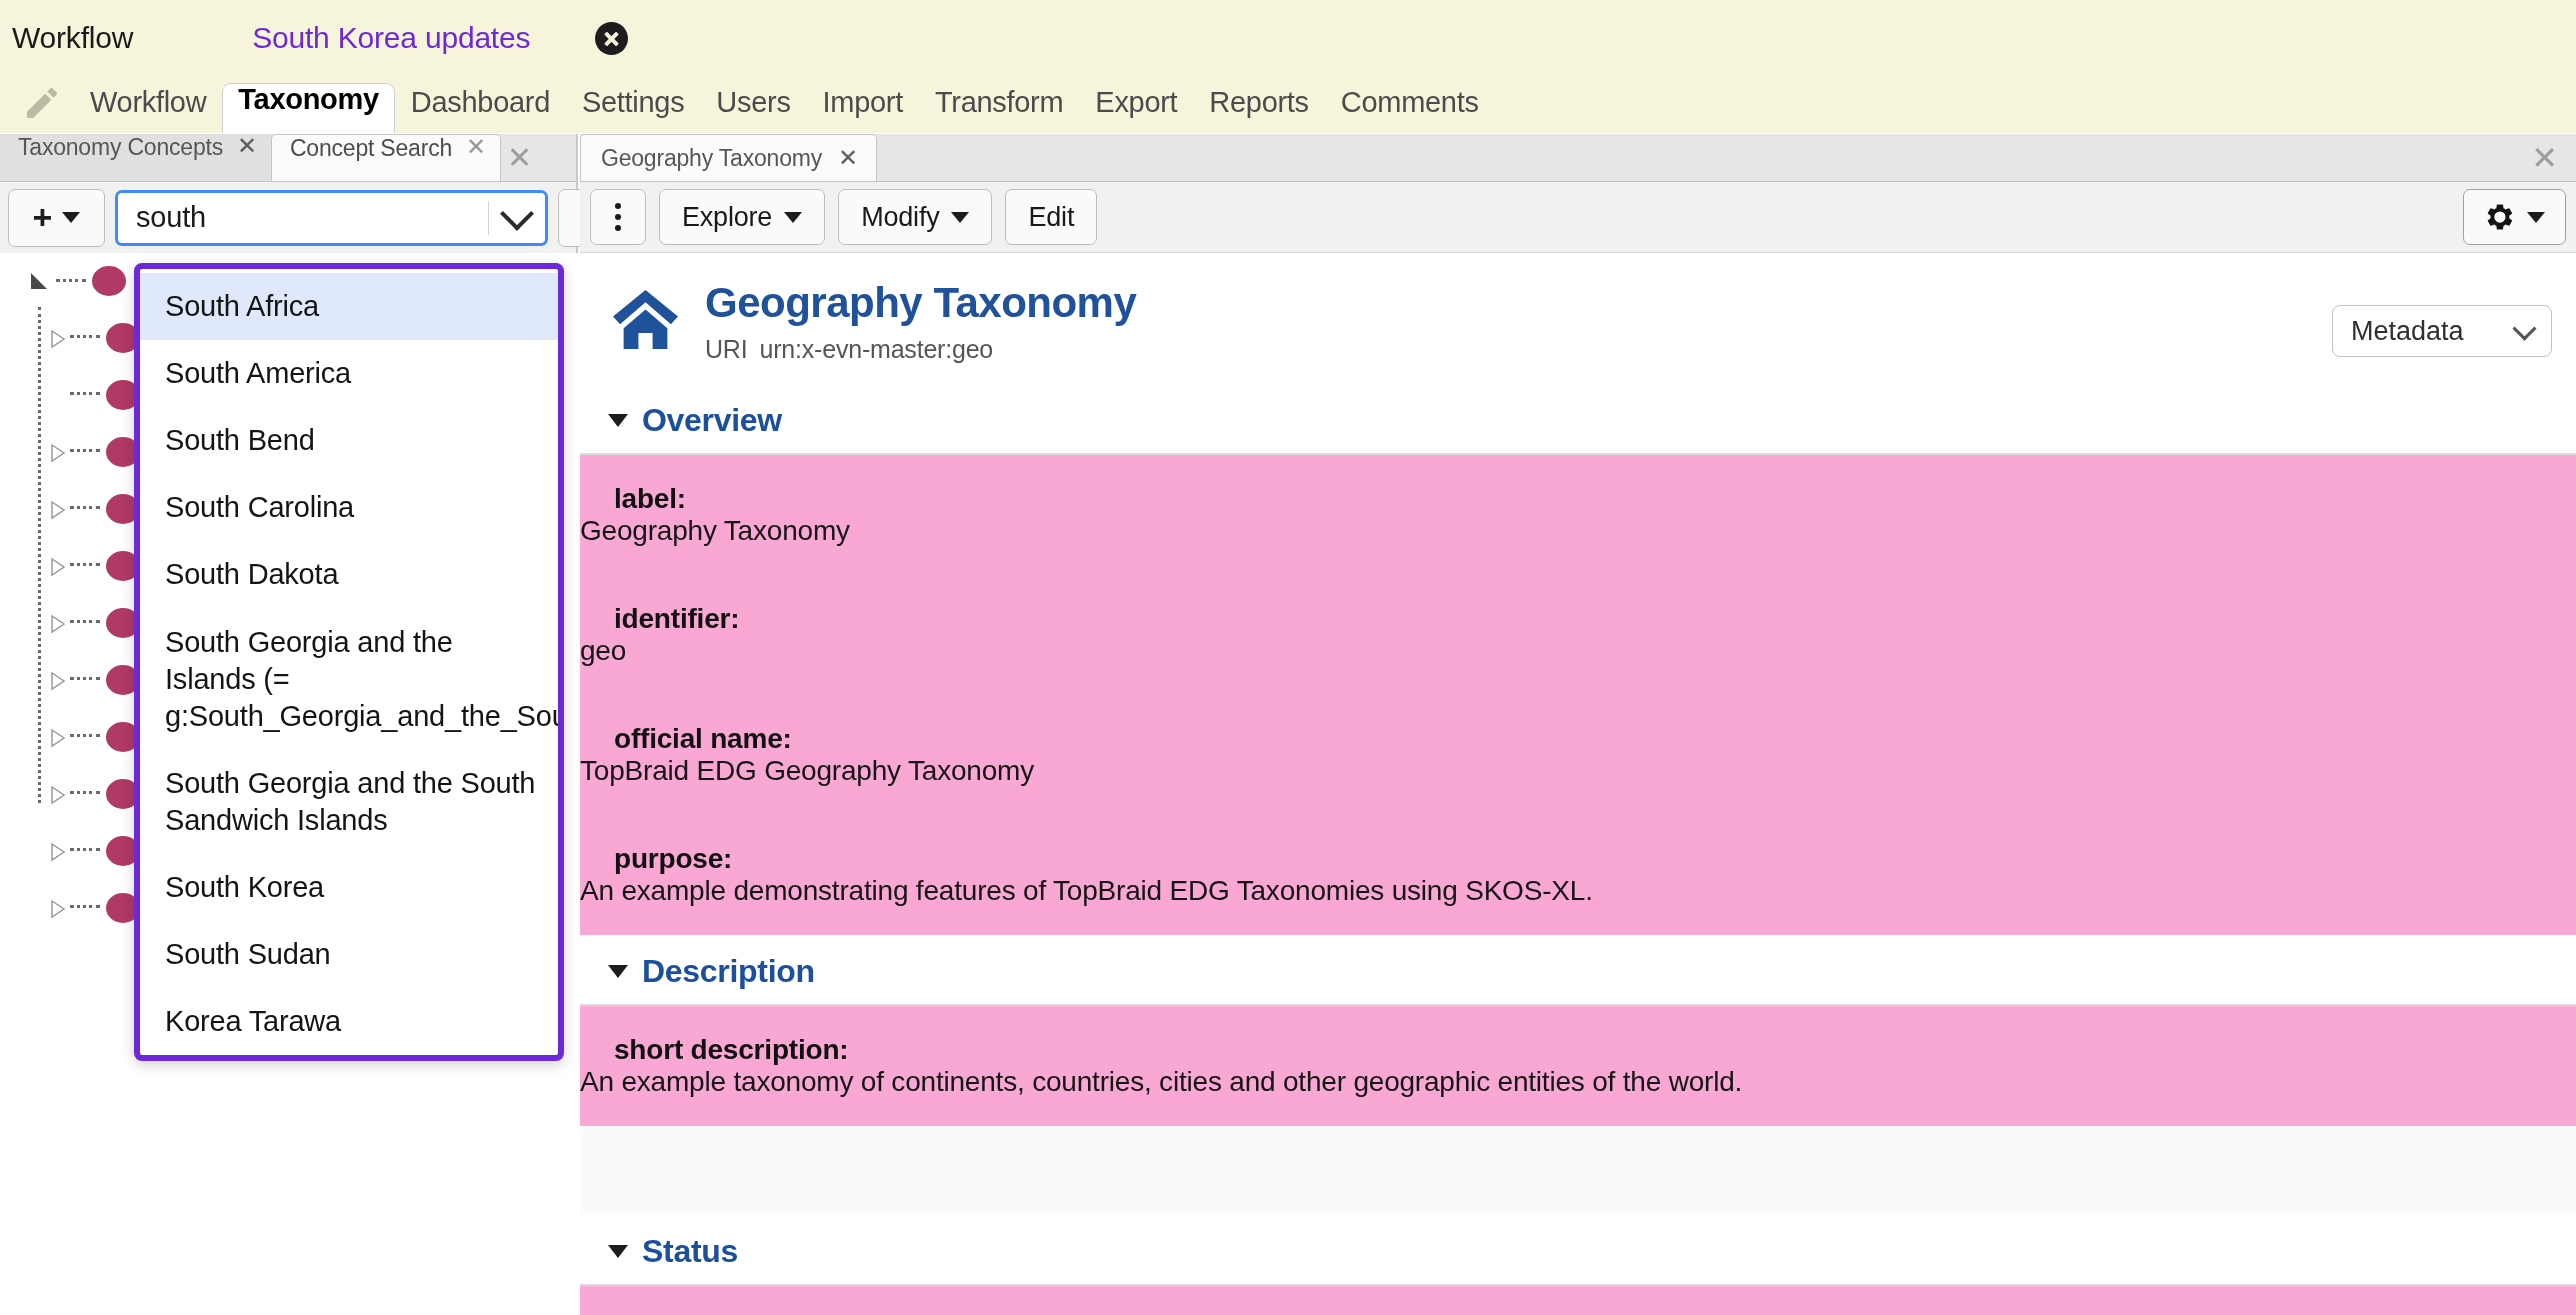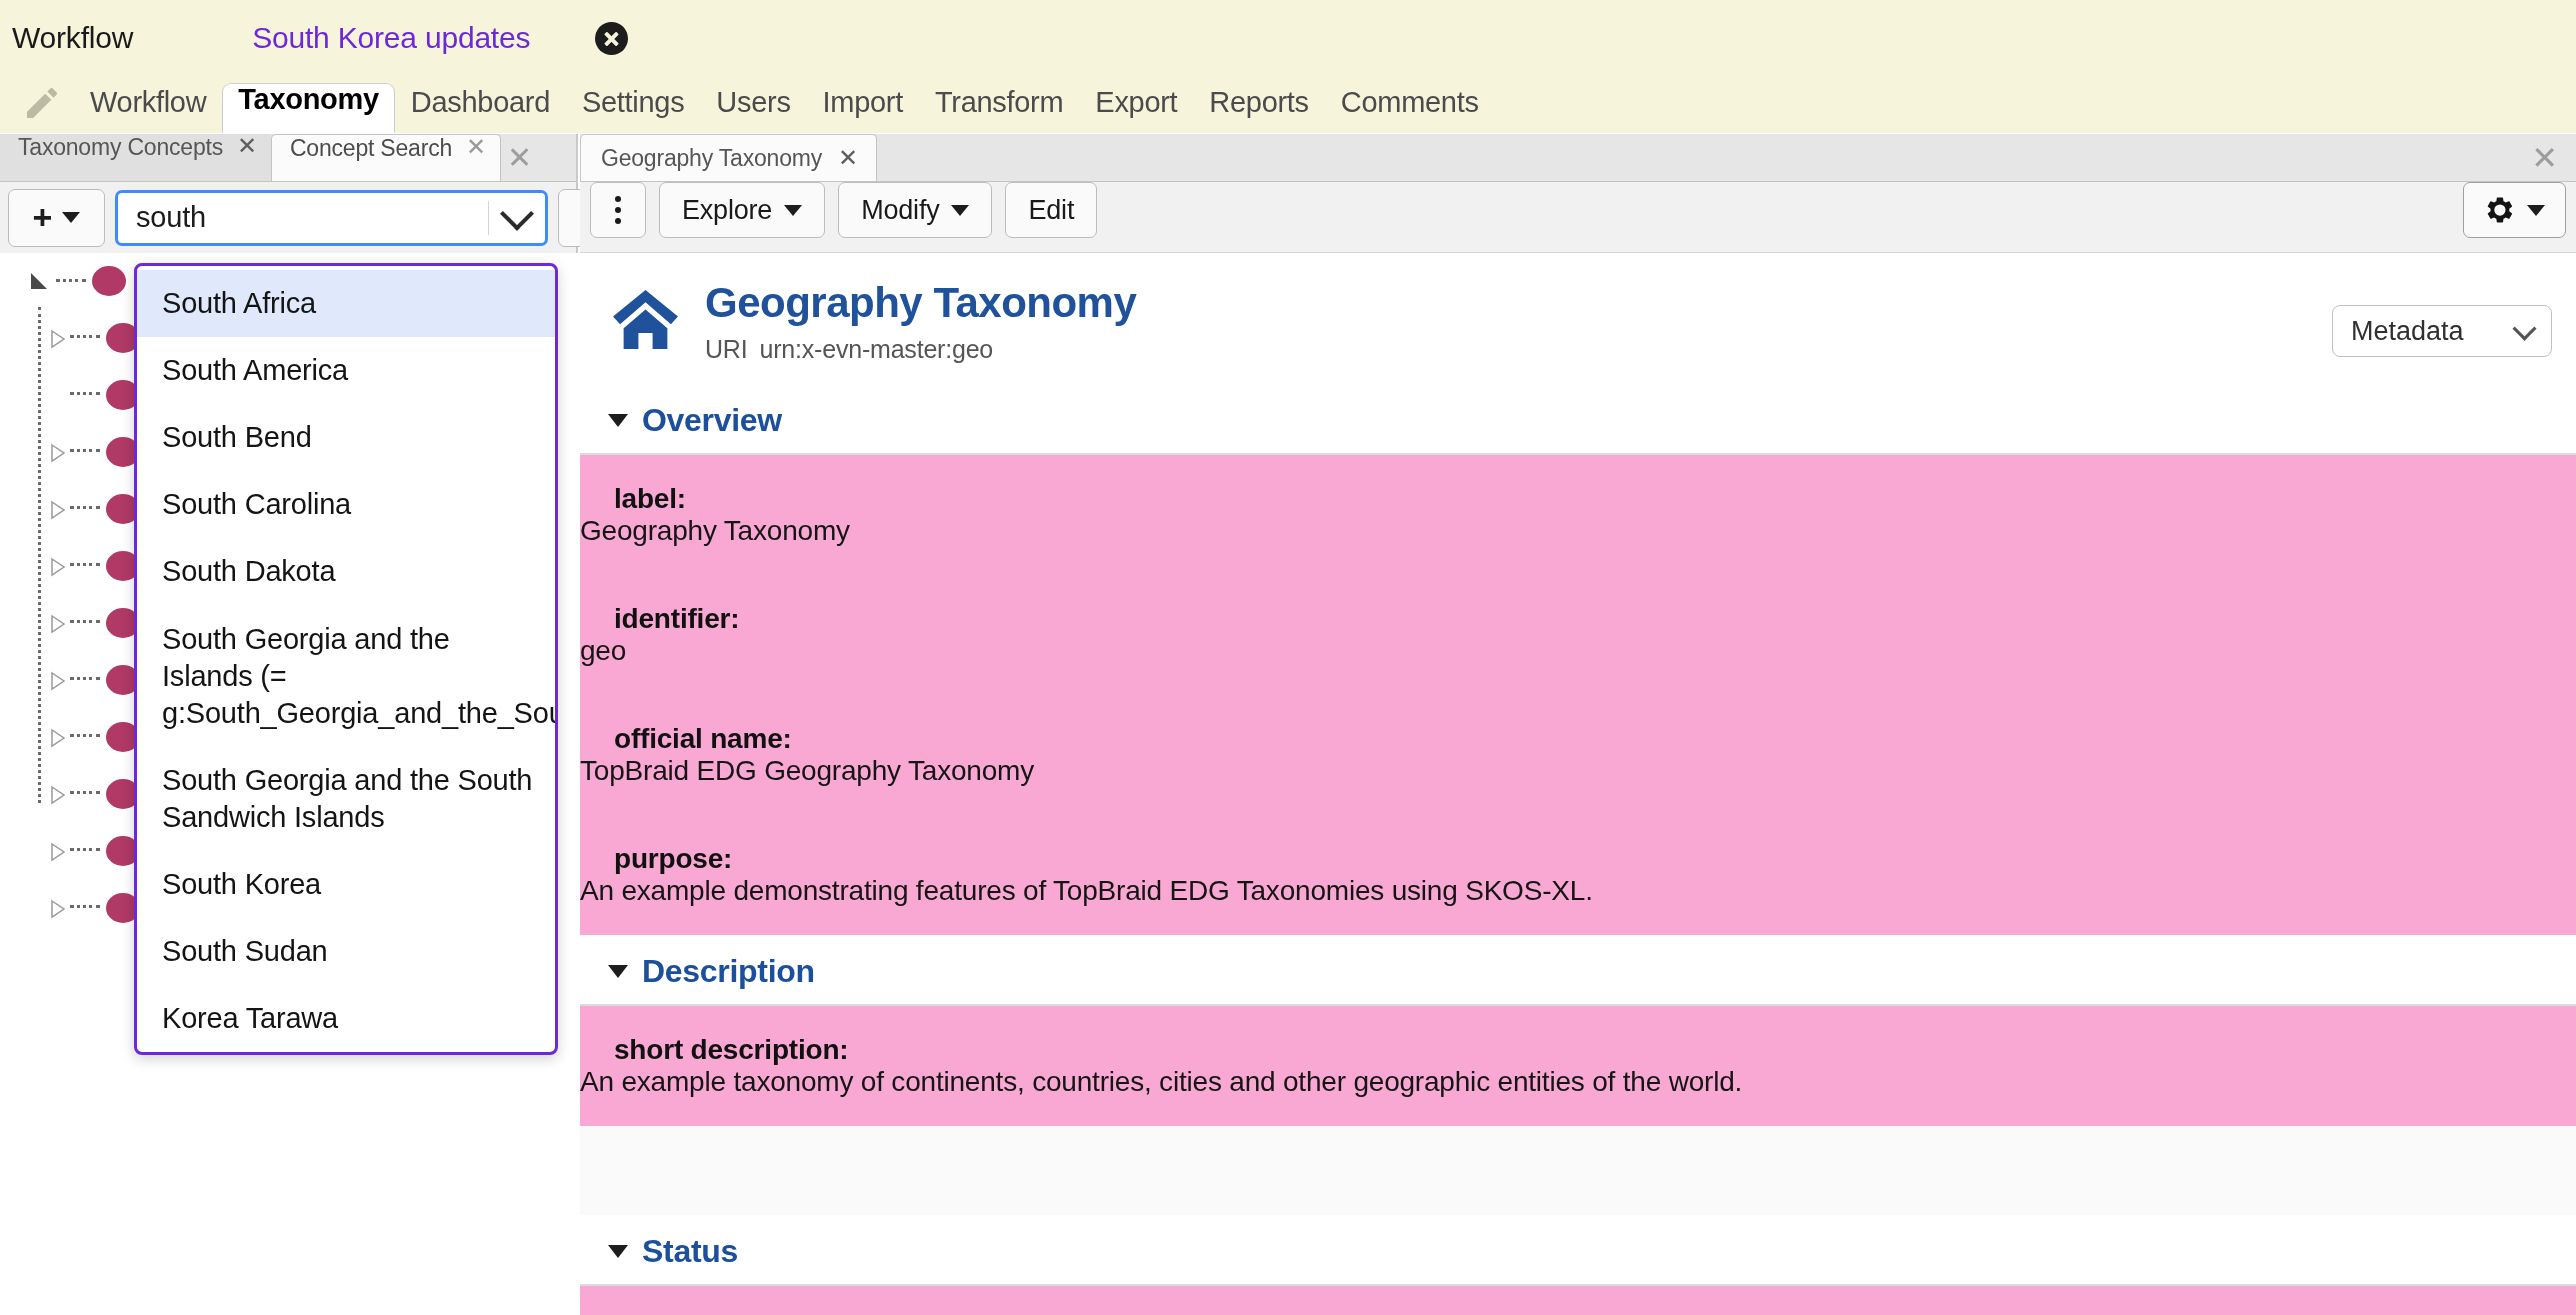--- a/index.html
+++ b/index.html
@@ -292,21 +292,21 @@
     border-left: 3px dotted #6a6a6a;
     height: 100%;
   }
 
   
   .autocomplete {
     position: absolute;
     left: 134px; top: 263px;
     width: 418px;
     background: #ffffff;
-    border: 3px solid #6d28d9;
+    border: 6px solid #6d28d9;
     border-radius: 8px;
     box-shadow: 0 4px 14px rgba(0,0,0,.18);
     z-index: 50;
     overflow: hidden;
     padding: 4px 0 0 0;
   }
   .ac-item {
     font-size: 29px;
     color: #141414;
     padding: 15px 12px 15px 25px;
@@ -360,21 +360,21 @@
     color: #9d9d9d;
     line-height: 1;
     cursor: pointer;
   }
 
   .rp-toolbar {
     position: relative;
     height: 71px;
     background: #f1f1f1;
     display: flex;
-    align-items: flex-start;
+    align-items: center;
     padding: 0 10px;
     gap: 13px;
     box-sizing: border-box;
     border-bottom: 1px solid #d6d6d6;
   }
   .tb-btn {
     height: 56px;
     background: #fafafa;
     border: 1px solid #bcbcbc;
     border-radius: 7px;

